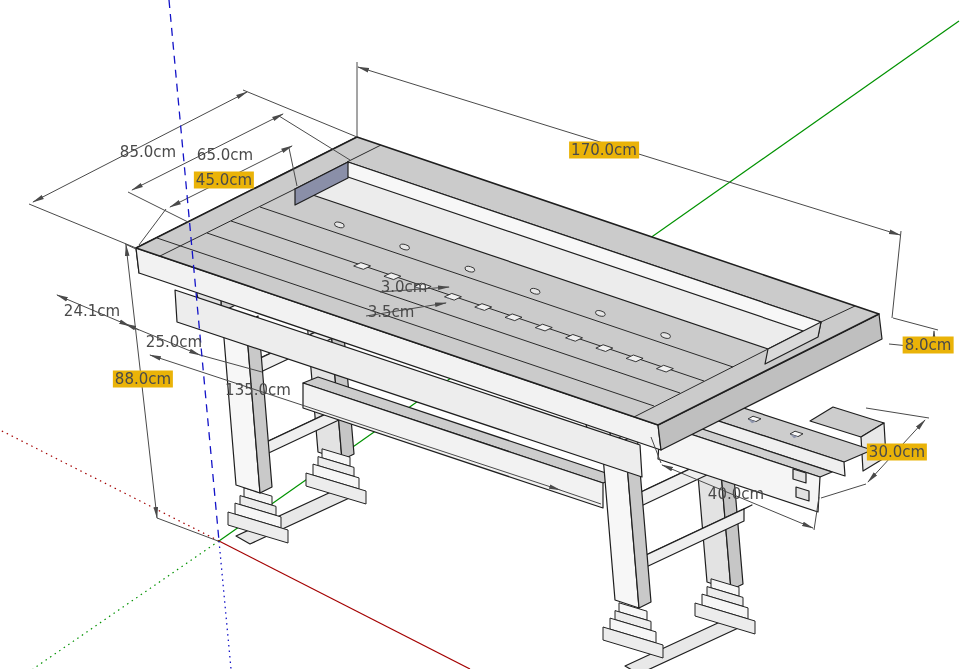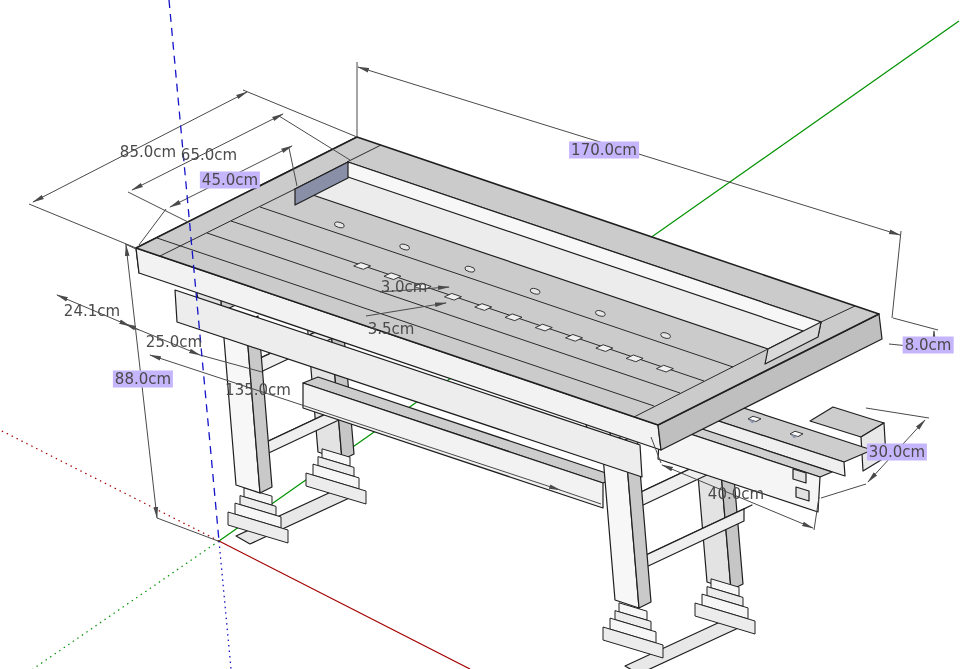--- a/index.html
+++ b/index.html
@@ -1,21 +1,21 @@
 <!DOCTYPE html>
 <html><head>
 <meta charset="utf-8">
 <style>
   html,body{margin:0;padding:0;background:#fff;}
   #stage{position:relative;width:960px;height:669px;background:#fff;overflow:hidden;
          font-family:"DejaVu Sans","Liberation Sans",sans-serif;}
   #scene{position:absolute;left:0;top:0;}
   .dim-label{position:absolute;transform:translate(-50%,-50%);font-size:15px;color:#4a4a4a;
              white-space:nowrap;line-height:17px;}
-  .dim-label.bg{background:#c4b5fd;padding:0 2px;}
+  .dim-label.bg{background:#eab308;padding:0 2px;}
 </style>
 </head>
 <body>
 
 <div id="stage">
 <svg id="scene" width="960" height="669" viewBox="0 0 960 669">
   <defs>
     <marker id="ar" viewBox="0 0 12 6" refX="11" refY="3" markerWidth="12" markerHeight="6" orient="auto-start-reverse" markerUnits="userSpaceOnUse">
       <path d="M0,0.7 L12,3 L0,5.3 Z" fill="#4a4a4a"></path>
     </marker>
@@ -258,25 +258,25 @@
     </g>
   </g>
 
   <g stroke="#1414c8" stroke-width="1.3" fill="none">
     <line x1="169" y1="0" x2="219" y2="541" stroke-dasharray="8,6"></line>
     <line x1="219" y1="541" x2="231" y2="669" stroke-dasharray="1.5,4"></line>
   </g>
 </svg>
 
 <div class="dim-label" style="left:148px;top:152px">85.0cm</div>
-<div class="dim-label" style="left:209px;top:155px">65.0cm</div>
-<div class="dim-label bg" style="left:230px;top:180px">45.0cm</div>
+<div class="dim-label" style="left:225px;top:155px">65.0cm</div>
+<div class="dim-label bg" style="left:224px;top:180px">45.0cm</div>
 <div class="dim-label bg" style="left:604px;top:150px">170.0cm</div>
 <div class="dim-label" style="left:92px;top:311px">24.1cm</div>
 <div class="dim-label" style="left:174px;top:342px">25.0cm</div>
 <div class="dim-label bg" style="left:143px;top:379px">88.0cm</div>
 <div class="dim-label" style="left:258px;top:390px">135.0cm</div>
 <div class="dim-label" style="left:404px;top:287px">3.0cm</div>
-<div class="dim-label" style="left:391px;top:329px">3.5cm</div>
+<div class="dim-label" style="left:391px;top:312px">3.5cm</div>
 <div class="dim-label bg" style="left:928px;top:345px">8.0cm</div>
 <div class="dim-label bg" style="left:897px;top:452px">30.0cm</div>
 <div class="dim-label" style="left:736px;top:494px">40.0cm</div>
 </div>
 
 </body></html>

